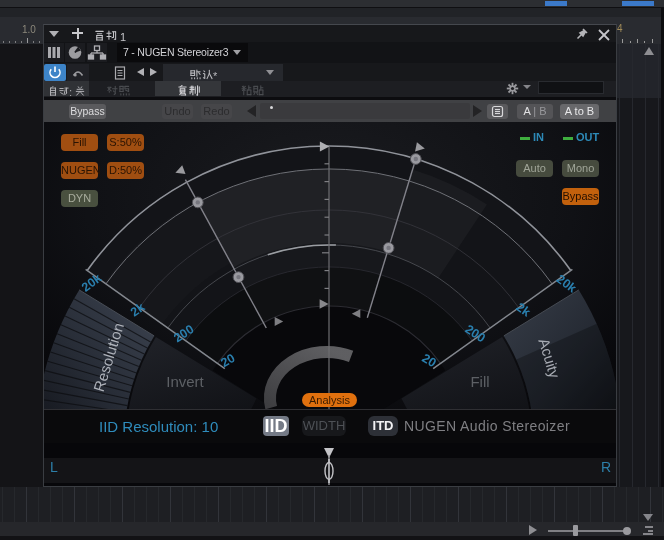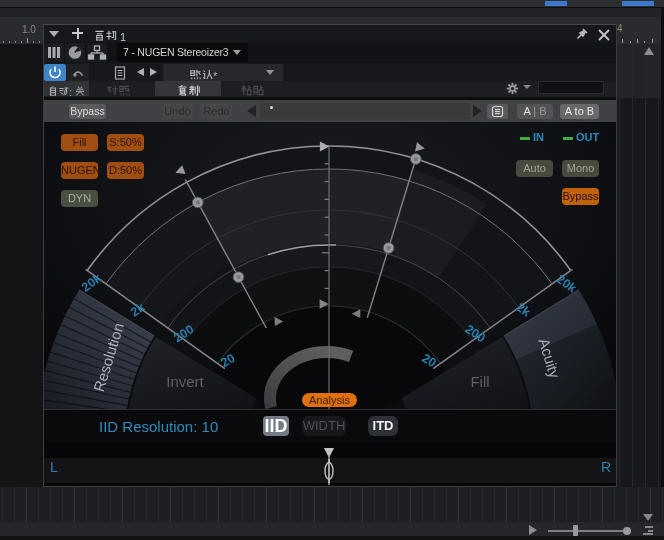--- a/index.html
+++ b/index.html
@@ -520,20 +520,21 @@
       <div class="abs" style="left:532px;top:9px;color:#2d8ab8;font-size:11px;font-weight:bold">OUT</div>
       <div class="abs" style="left:472px;top:38px;width:37px;height:17px;background:#464b3e;border-radius:4px;color:#a0a598;font-size:11px;text-align:center;line-height:17px">Auto</div>
       <div class="abs" style="left:518px;top:38px;width:37px;height:17px;background:#464b3e;border-radius:4px;color:#a0a598;font-size:11px;text-align:center;line-height:17px">Mono</div>
       <div class="abs" style="left:518px;top:66px;width:37px;height:17px;background:#c2610d;border-radius:4px;color:#241000;font-size:11px;text-align:center;line-height:17px">Bypass</div>
       <div class="abs" style="left:258px;top:271px;width:55px;height:14px;background:#e0700e;border-radius:7px;color:#3a1c00;font-size:11px;text-align:center;line-height:14px">Analysis</div>
       <div class="abs" style="left:0;top:287px;width:572px;height:34px;background:#0a0a0c;border-top:1px solid #2f2f33"></div>
       <div class="abs" style="left:55px;top:296px;color:#2f8cbc;font-size:15px">IID Resolution: 10</div>
       <div class="abs" style="left:219px;top:294px;width:26px;height:20px;background:#747a86;border-radius:4px;color:#ffffff;font-size:18px;text-align:center;line-height:20px;font-weight:bold">IID</div>
       <div class="abs" style="left:258px;top:294px;width:44px;height:20px;background:#17181b;border-radius:6px;color:#4e5156;font-size:13px;text-align:center;line-height:20px">WIDTH</div>
       <div class="abs" style="left:324px;top:294px;width:30px;height:20px;background:#2d3037;border-radius:6px;color:#f2f2f4;font-size:13px;text-align:center;line-height:20px;font-weight:bold">ITD</div>
+      <div class="abs" style="left:360px;top:296px;color:#7f7f83;font-size:14px;letter-spacing:0.4px">NUGEN Audio Stereoizer</div>
       <div class="abs" style="left:0;top:321px;width:572px;height:43px;background:#07070a"></div>
       <div class="abs" style="left:0;top:336px;width:572px;height:25px;background:#141417"></div>
       <div class="abs" style="left:6px;top:337px;color:#2d7fa8;font-size:14px">L</div>
       <div class="abs" style="left:557px;top:337px;color:#2d7fa8;font-size:14px">R</div>
       <div class="abs" style="left:280px;top:326px;width:0;height:0;border-left:5px solid transparent;border-right:5px solid transparent;border-top:10px solid #c4c4c8"></div>
       <svg class="abs" width="20" height="40" viewBox="0 0 20 40" style="left:275px;top:323px">
         <line x1="10" y1="10" x2="10" y2="40" stroke="#98989c" stroke-width="1.4"></line>
         <ellipse cx="10" cy="26" rx="4" ry="8.5" fill="#141417" stroke="#c4c4c8" stroke-width="1.4"></ellipse>
         <line x1="10" y1="14" x2="10" y2="38" stroke="#c4c4c8" stroke-width="1.6"></line>
       </svg>

